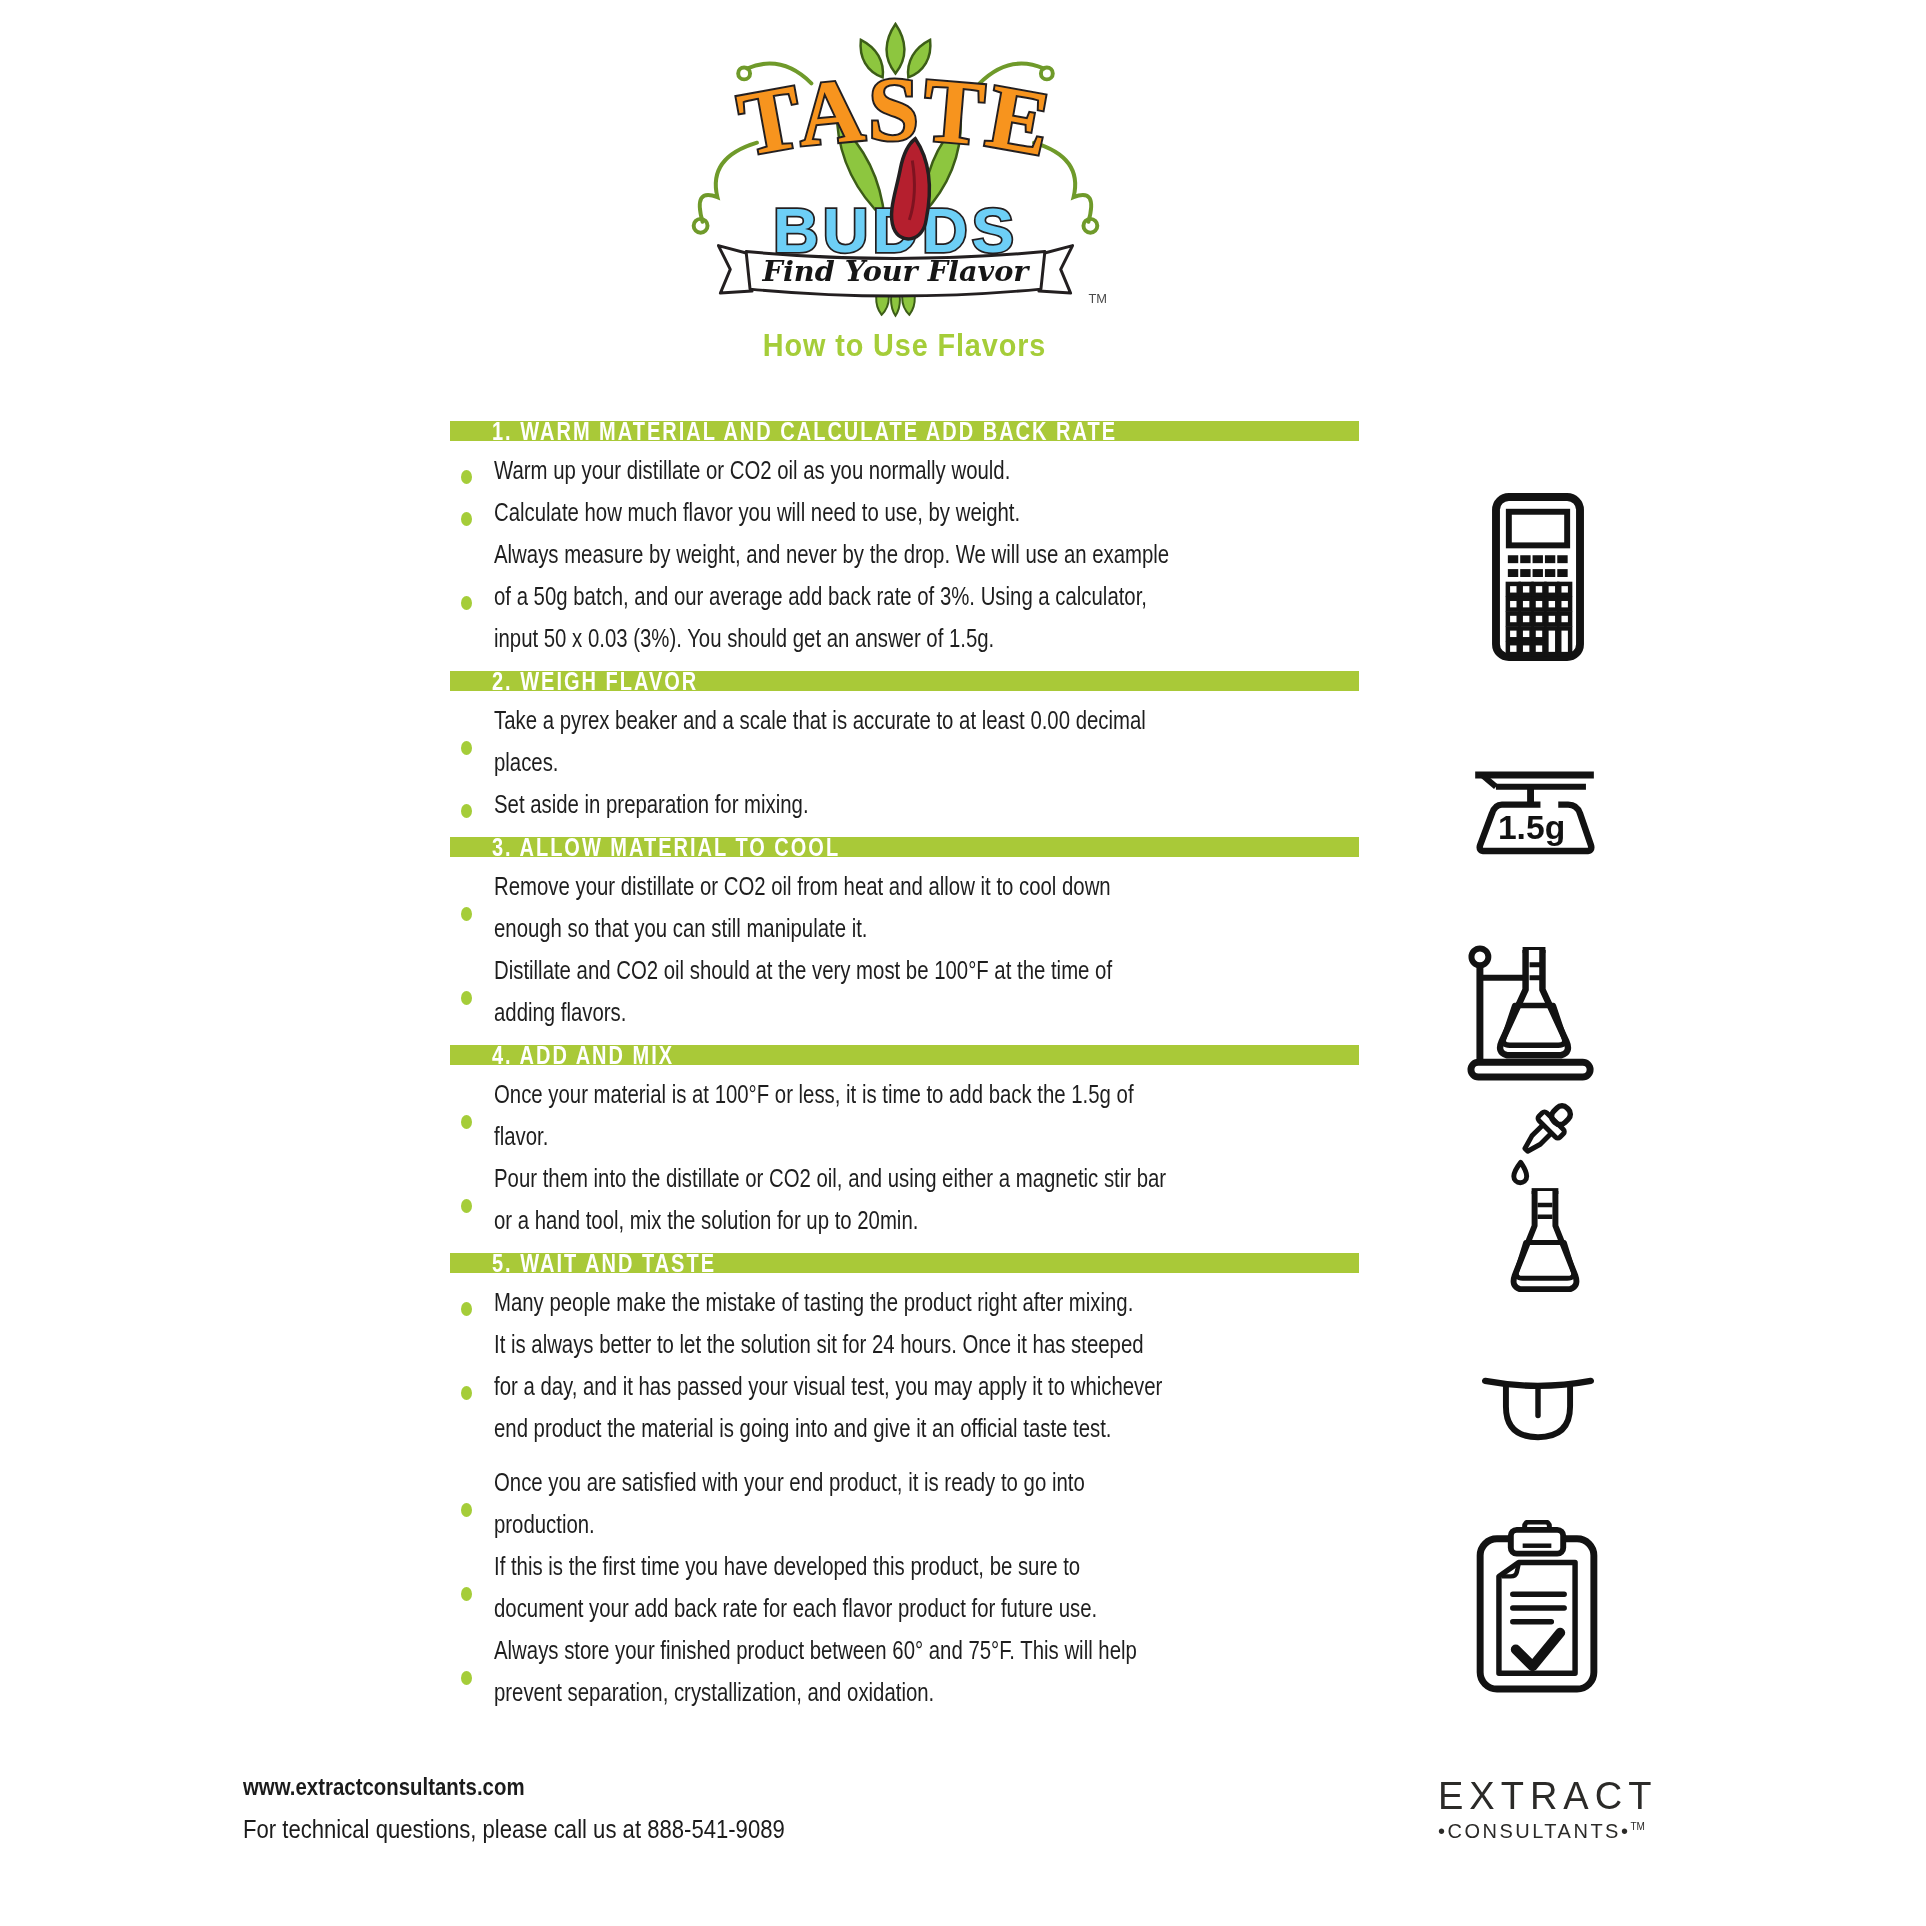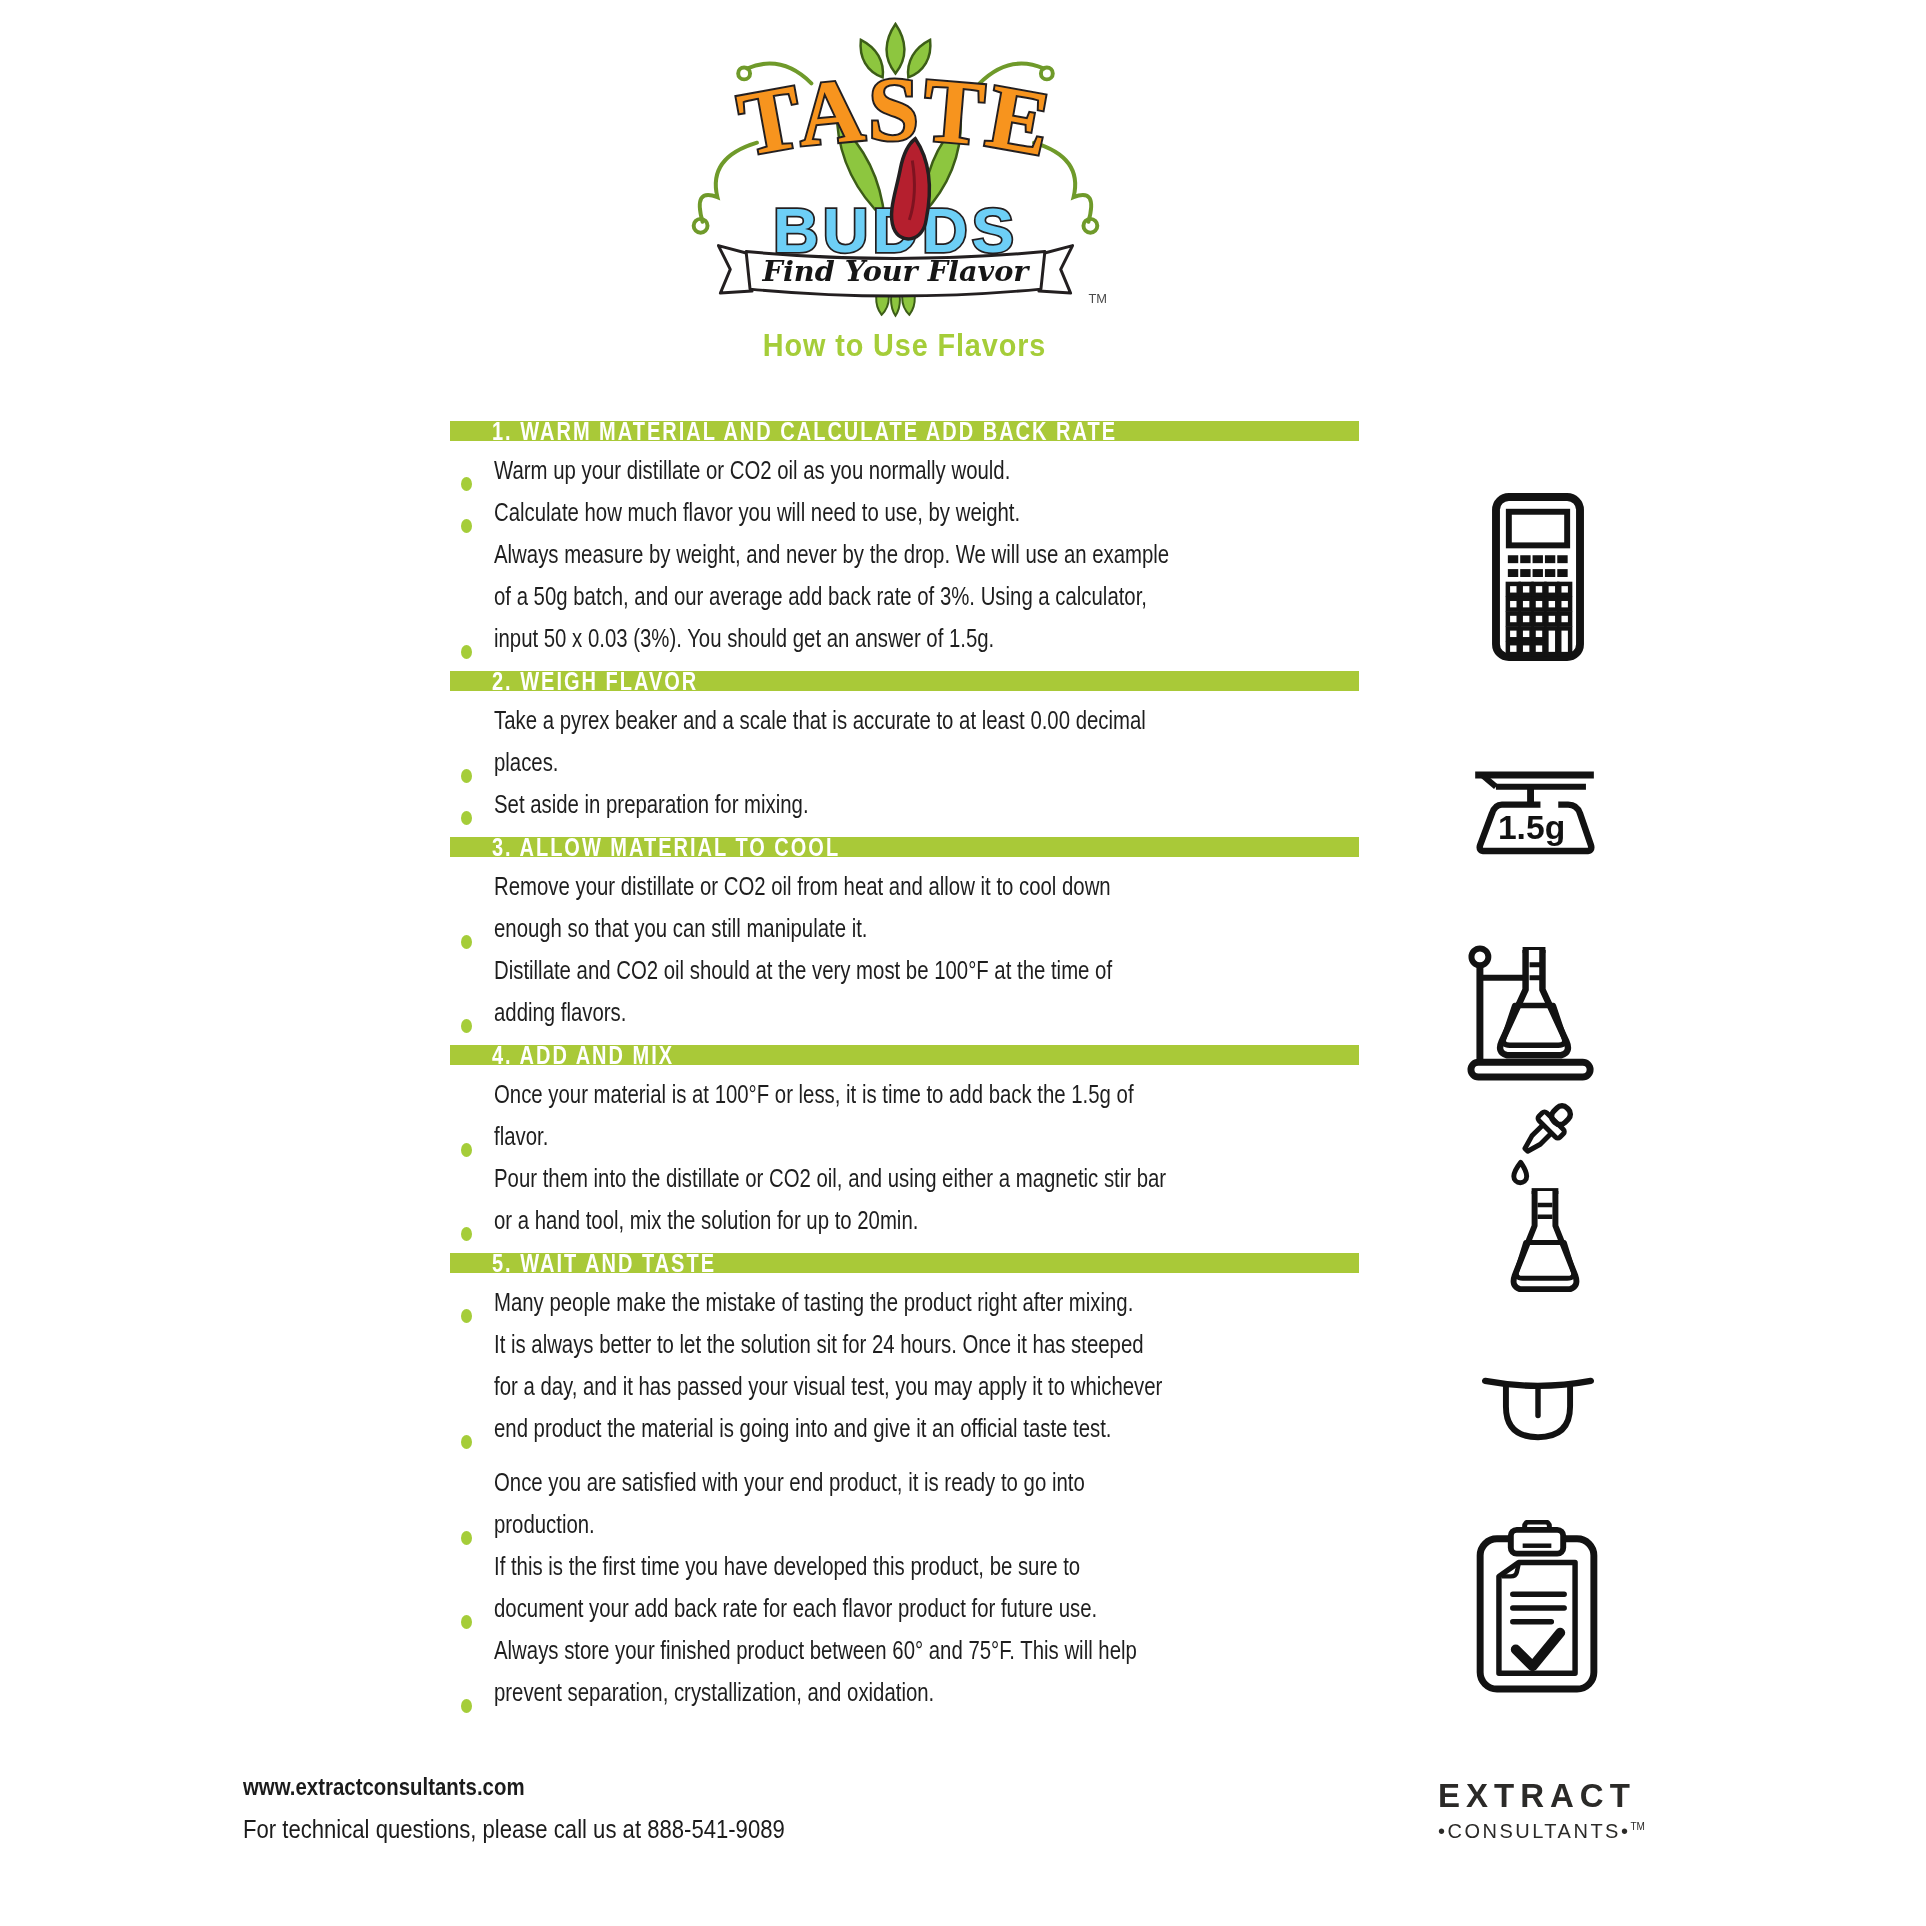--- a/index.html
+++ b/index.html
@@ -13,35 +13,35 @@
   
   .page-title{position:absolute;left:450px;top:327px;width:909px;text-align:center;
     font-size:32px;font-weight:bold;color:#a5cd39;}
   .page-title .squish{display:inline-block;transform:scaleX(.9);transform-origin:50% 50%;letter-spacing:1px;}
   
   .content{position:absolute;left:450px;top:421px;width:909px;}
   .bar{height:20px;background:#a9c938;display:flex;align-items:center;padding-left:42px;box-sizing:border-box;}
   .bar-label{color:#ffffff;font-weight:bold;font-size:25px;letter-spacing:2.5px;
     display:inline-block;transform:scaleX(.8);transform-origin:0 50%;white-space:nowrap;}
   ul.bullets{list-style:none;margin:8px 0 12px 0;padding:0;}
-  li.bullet{display:flex;align-items:flex-end;}
+  li.bullet{display:flex;align-items:center;}
   .dot{flex:none;width:11px;height:14px;border-radius:50%;background:#a5cd39;margin:14px 0 0 11px;}
   .bullet-text{display:inline-block;width:1104px;transform:scaleX(.783);transform-origin:0 0;
     margin-left:22px;font-size:26px;line-height:42px;color:#1e1e1e;}
   
   .icon-slot{position:absolute;}
   .icon-slot svg{display:block;width:100%;height:100%;}
   
   .footer{position:absolute;left:243px;top:1765px;}
   .footer-line{font-size:26px;line-height:43px;color:#1b1b1b;display:block;
     transform:scaleX(.85);transform-origin:0 0;white-space:nowrap;}
   .footer-line.site{font-weight:bold;font-size:24px;}
   
   .brand{position:absolute;left:1438px;top:1778px;color:#2b2a28;}
-  .brand .top{font-size:33px;font-weight:bold;letter-spacing:6px;line-height:36px;white-space:nowrap;}
+  .brand .top{font-size:38px;font-weight:normal;letter-spacing:6px;line-height:36px;white-space:nowrap;}
   .brand .bottom{font-size:20px;font-weight:normal;letter-spacing:2.5px;line-height:26px;white-space:nowrap;}
   .brand .tm{font-size:10px;vertical-align:super;letter-spacing:0;}
 </style>
 </head>
 <body>
 
 <div class="page">
 
   <div class="logo-wrap">
     <svg viewBox="0 0 470 300">

